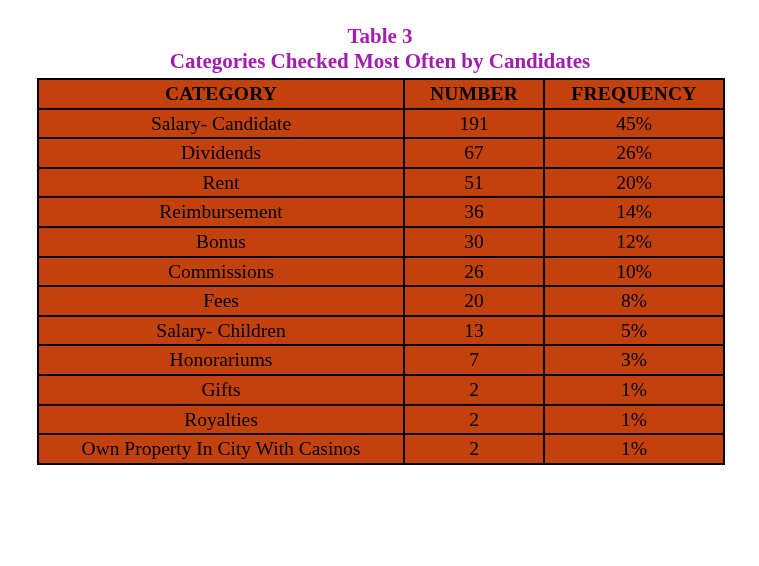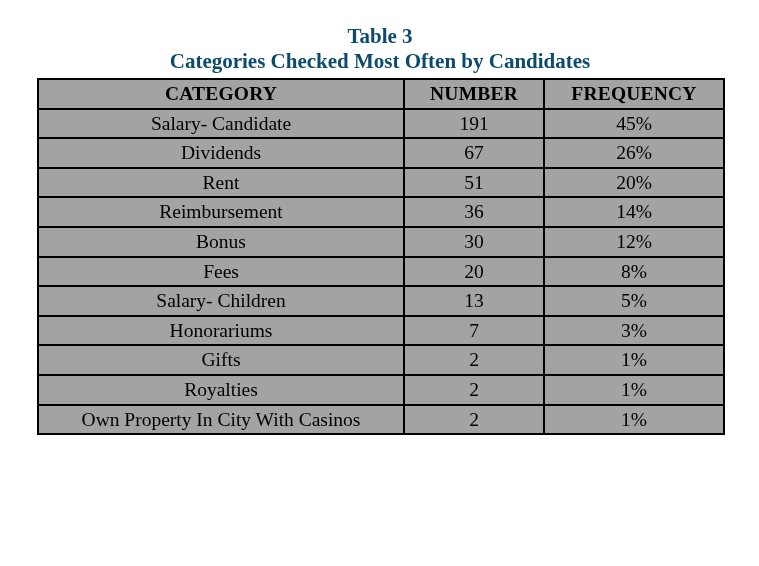--- a/index.html
+++ b/index.html
@@ -20,28 +20,28 @@
     left: 37px;
     top: 24px;
     width: 686px;
   }
   .caption-line {
     margin: 0;
     text-align: center;
     font-size: 21px;
     font-weight: bold;
     line-height: 25px;
-    color: #0c4a6e;
+    color: #a21caf;
   }
   table.data-table {
     margin-top: 4px;
     width: 686px;
     border-collapse: collapse;
     table-layout: fixed;
-    background: #a3a3a3;
+    background: #c2410c;
   }
   table.data-table th,
   table.data-table td {
     border: 2px solid #000000;
     text-align: center;
     vertical-align: middle;
     padding: 0;
     height: 27.6px;
     font-size: 19.5px;
     line-height: 1.1;
@@ -98,20 +98,25 @@
           <td>Reimbursement</td>
           <td>36</td>
           <td>14%</td>
         </tr>
         <tr>
           <td>Bonus</td>
           <td>30</td>
           <td>12%</td>
         </tr>
         <tr>
+          <td>Commissions</td>
+          <td>26</td>
+          <td>10%</td>
+        </tr>
+        <tr>
           <td>Fees</td>
           <td>20</td>
           <td>8%</td>
         </tr>
         <tr>
           <td>Salary- Children</td>
           <td>13</td>
           <td>5%</td>
         </tr>
         <tr>

